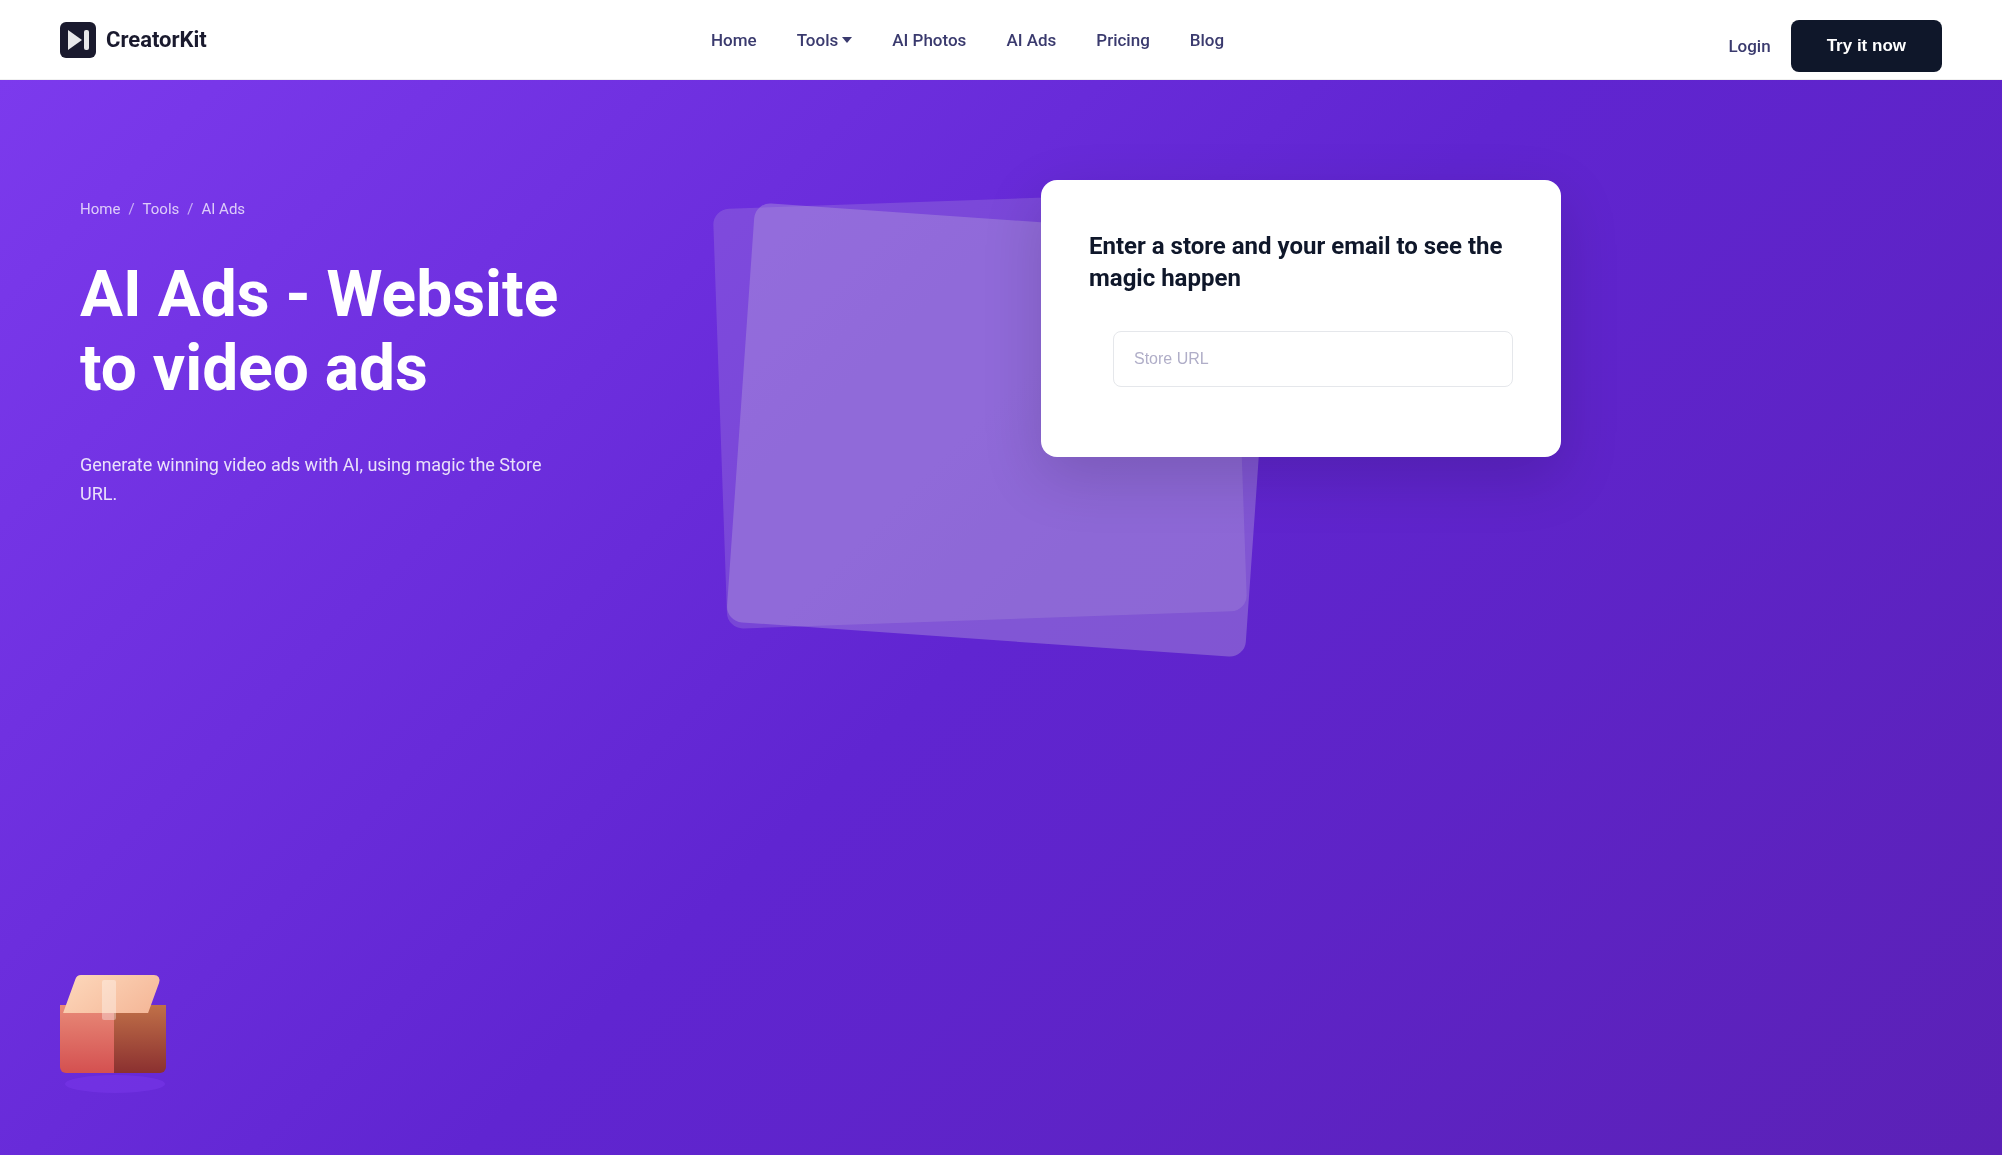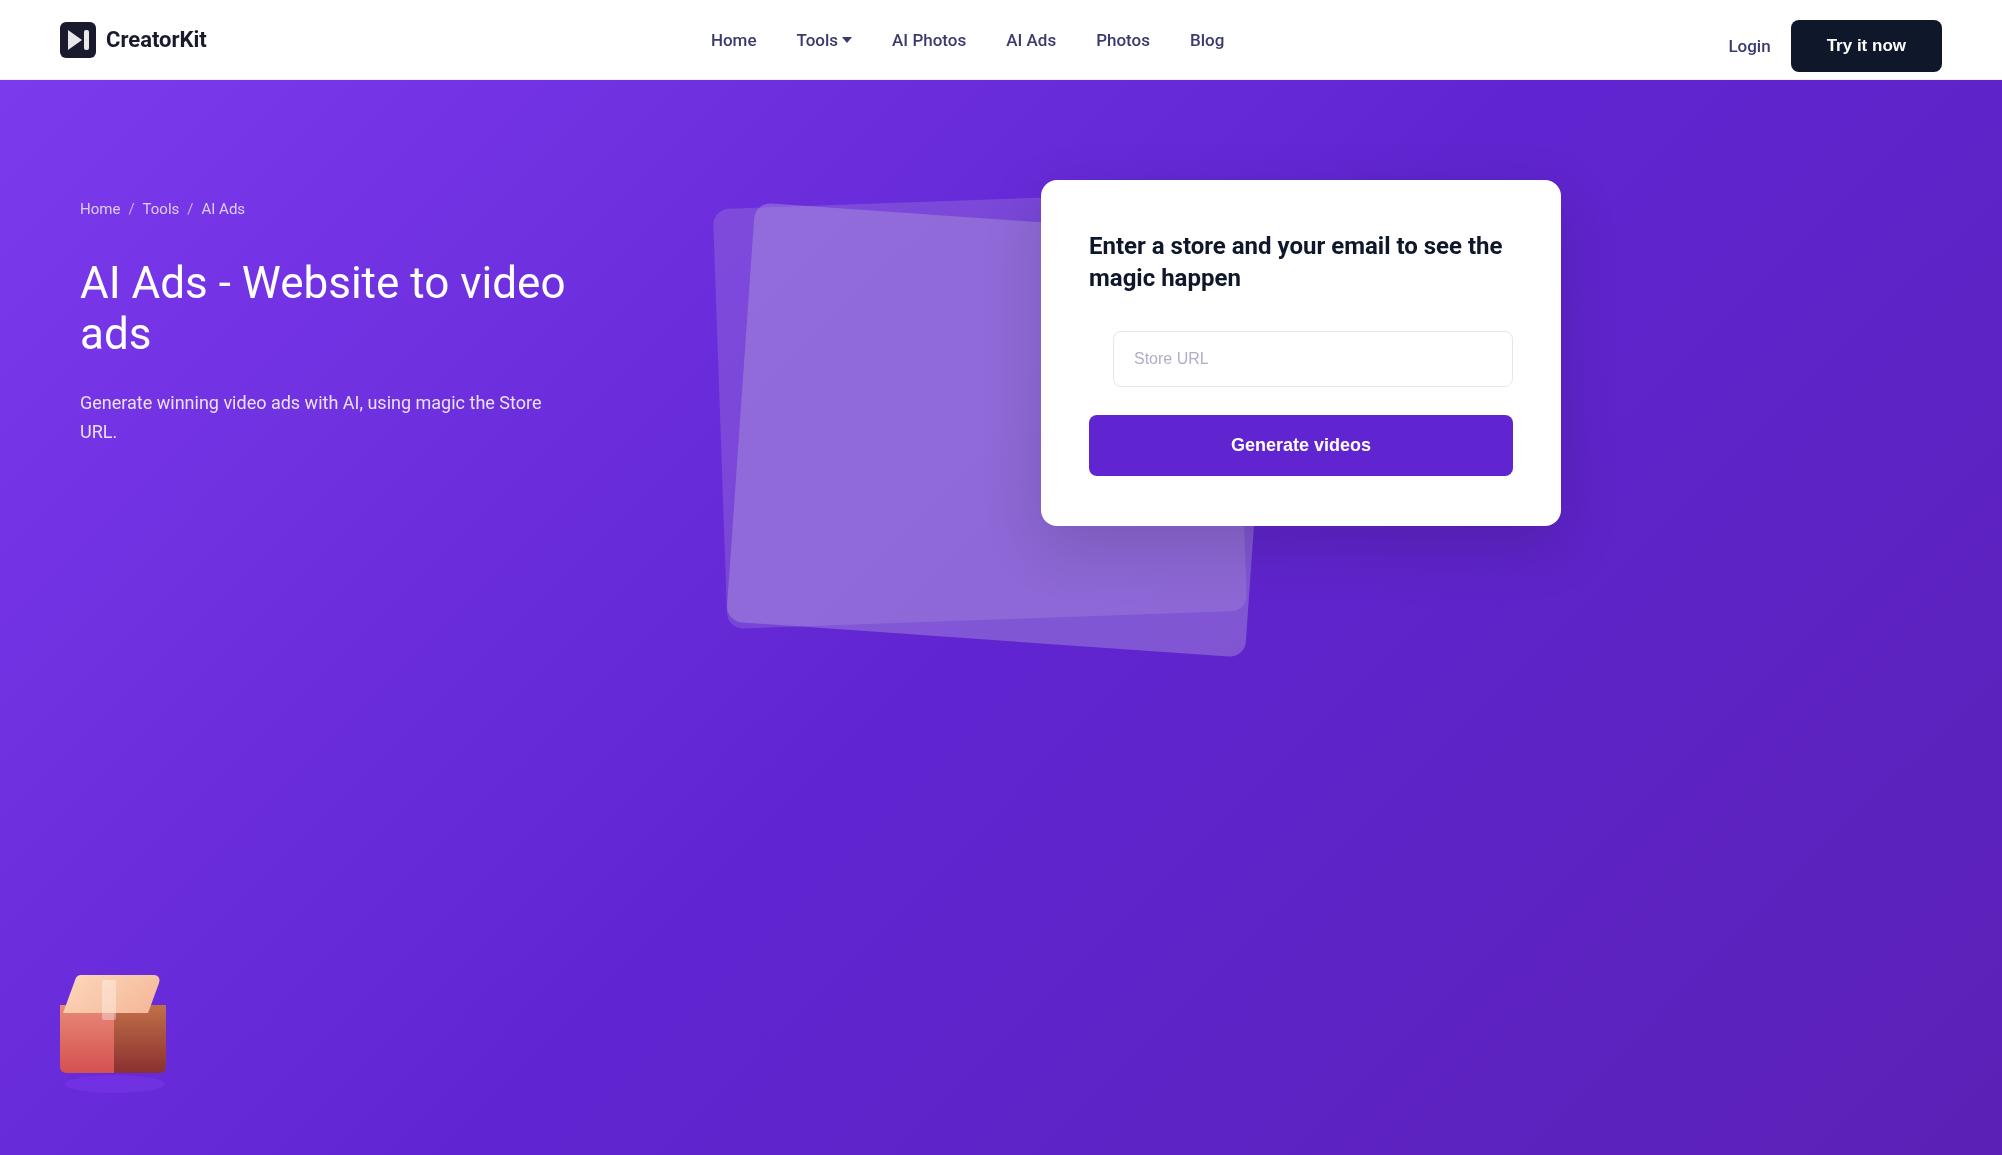--- a/index.html
+++ b/index.html
@@ -133,25 +133,25 @@
     .breadcrumb a {
       text-decoration: none;
       color: rgba(255,255,255,0.75);
     }
 
     .breadcrumb-sep {
       color: rgba(255,255,255,0.6);
     }
 
     .hero-title {
-      font-size: 44px;
-      font-weight: 400;
+      font-size: 64px;
+      font-weight: 700;
       color: #ffffff;
       line-height: 1.15;
-      margin-bottom: 30px;
+      margin-bottom: 46px;
       max-width: 520px;
     }
 
     .hero-description {
       font-size: 18px;
       color: rgba(255,255,255,0.85);
       line-height: 1.6;
       max-width: 480px;
     }
 
@@ -277,21 +277,21 @@
         <span class="chevron-down"></span>
       </a>
     </li>
     <li>
       <a href="#">AI Photos</a>
     </li>
     <li>
       <a href="#">AI Ads</a>
     </li>
     <li>
-      <a href="#">Photos</a>
+      <a href="#">Pricing</a>
     </li>
     <li>
       <a href="#">Blog</a>
     </li>
   </ul>
 
   <div class="navbar-actions">
     <a href="#" class="login-link">Login</a>
     <button class="try-btn">Try it now</button>
   </div>
@@ -317,21 +317,20 @@
     <div class="card-shadow2"></div>
 
     <div class="form-card">
       <h2 class="form-card-title">Enter a store and your email to see the magic happen</h2>
 
       <div class="form-group">
         <input type="text" class="form-input" placeholder="Store URL" style="">
       </div>
 
 
-      <button class="generate-btn">Generate videos</button>
     </div>
   </div>
 
   <div class="floating-icon">
     <div class="box-3d">
 
       <div style="position:absolute; top:0; left:10px; width:85px; height:38px; background:linear-gradient(135deg,#fcd5b8,#f5b899); border-radius:4px 8px 0 0; transform:skewX(-20deg); z-index:3;"></div>
 
       <div style="position:absolute; top:30px; left:0; width:58px; height:68px; background:linear-gradient(180deg,#e88a78,#d45050); border-radius:0 0 0 6px; z-index:2;"></div>
 

